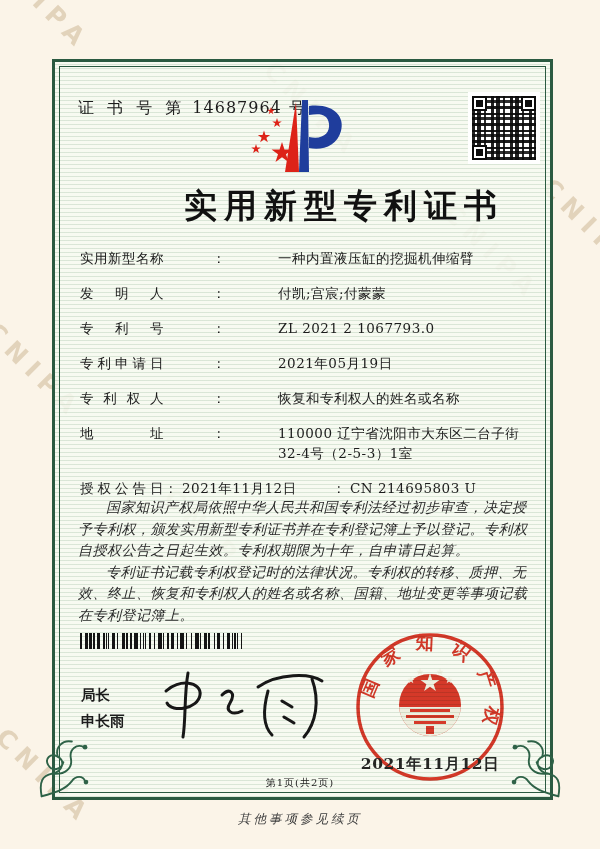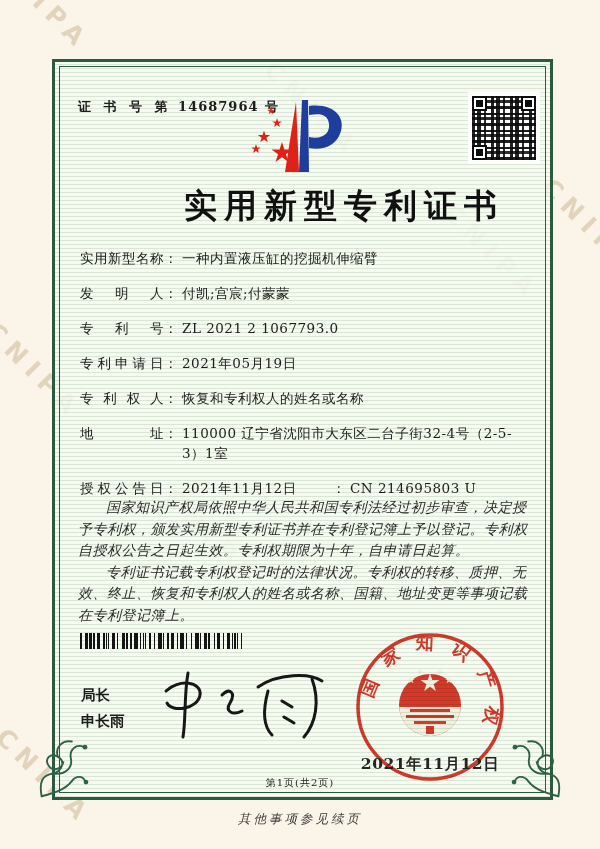--- a/index.html
+++ b/index.html
@@ -12,38 +12,38 @@
   .wm-in{color:rgba(174,142,94,.20);}
   
   .frame{position:absolute;z-index:1;left:52px;top:59px;width:501px;height:741px;
          box-sizing:border-box;border:3px solid #2b5a41;
          background-color:rgba(246,250,242,.84);
          background-image:repeating-linear-gradient(0deg,rgba(130,170,135,.25) 0px,rgba(130,170,135,.25) 1px,transparent 1px,transparent 4px);}
   .frame::before{content:'';position:absolute;inset:4px;border:1px solid #2b5a41;pointer-events:none;}
   .corner{position:absolute;z-index:2;width:66px;height:66px;}
   .corner.rt{transform:scaleX(-1);}
   
-  .cert-no{position:absolute;z-index:2;left:78px;top:98px;font-size:13px;font-weight:bold;}
+  .cert-no{position:absolute;z-index:2;left:78px;top:98px;font-size:16px;}
   .cert-no .pre{letter-spacing:4px;}
   .cert-no .num{letter-spacing:1px;padding:0 2px;}
   .qr{position:absolute;z-index:2;left:468px;top:92px;width:72px;height:72px;background:#fff;
       box-sizing:border-box;padding:4px;}
   .qr-body{position:relative;width:64px;height:64px;background-color:#fff;
       background-image:
         repeating-linear-gradient(0deg,rgba(10,10,10,.92) 0 3px,transparent 3px 6px,rgba(10,10,10,.85) 6px 9px,transparent 9px 11px,rgba(10,10,10,.92) 11px 13px,transparent 13px 17px),
         repeating-linear-gradient(90deg,rgba(10,10,10,.9) 0 3px,transparent 3px 5px,rgba(10,10,10,.9) 5px 9px,transparent 9px 12px,rgba(10,10,10,.85) 12px 14px,transparent 14px 19px);}
   .finder{position:absolute;width:15px;height:15px;border:2px solid #0c0c0c;background:#fff;box-sizing:border-box;}
   .finder::after{content:'';position:absolute;inset:2px;background:#0c0c0c;}
   .finder.tl{left:0;top:0;} .finder.tr{right:0;top:0;} .finder.bl{left:0;bottom:0;}
   .logo{position:absolute;z-index:2;left:238px;top:90px;width:130px;height:94px;}
   .title{position:absolute;z-index:2;left:0;top:184px;width:100%;text-align:center;
          font-size:33px;font-weight:bold;letter-spacing:7px;color:#111;padding-left:44px;}
   
   .fields{position:absolute;z-index:2;left:80px;top:248px;width:452px;font-size:13.5px;line-height:20px;}
-  .field-row{display:flex;margin-bottom:15px;letter-spacing:.5px;}
+  .field-row{display:flex;margin-bottom:15px;letter-spacing:.5px;gap:48px;}
   .flabel{flex:0 0 84px;width:84px;text-align:justify;text-align-last:justify;}
   .fcolon{flex:0 0 auto;padding-right:4px;}
   .fvalue{flex:1;}
   .grant-row{display:flex;letter-spacing:.5px;align-items:center;}
   .grant-row .pair1{display:flex;flex:0 0 252px;}
   .grant-row .pair2{display:flex;flex:1;}
   .flabel2{letter-spacing:2px;}
   
   .law{position:absolute;z-index:2;left:78px;top:497px;width:462px;font-size:14px;
        line-height:21.5px;letter-spacing:.5px;font-style:italic;color:#2a2a2a;}

